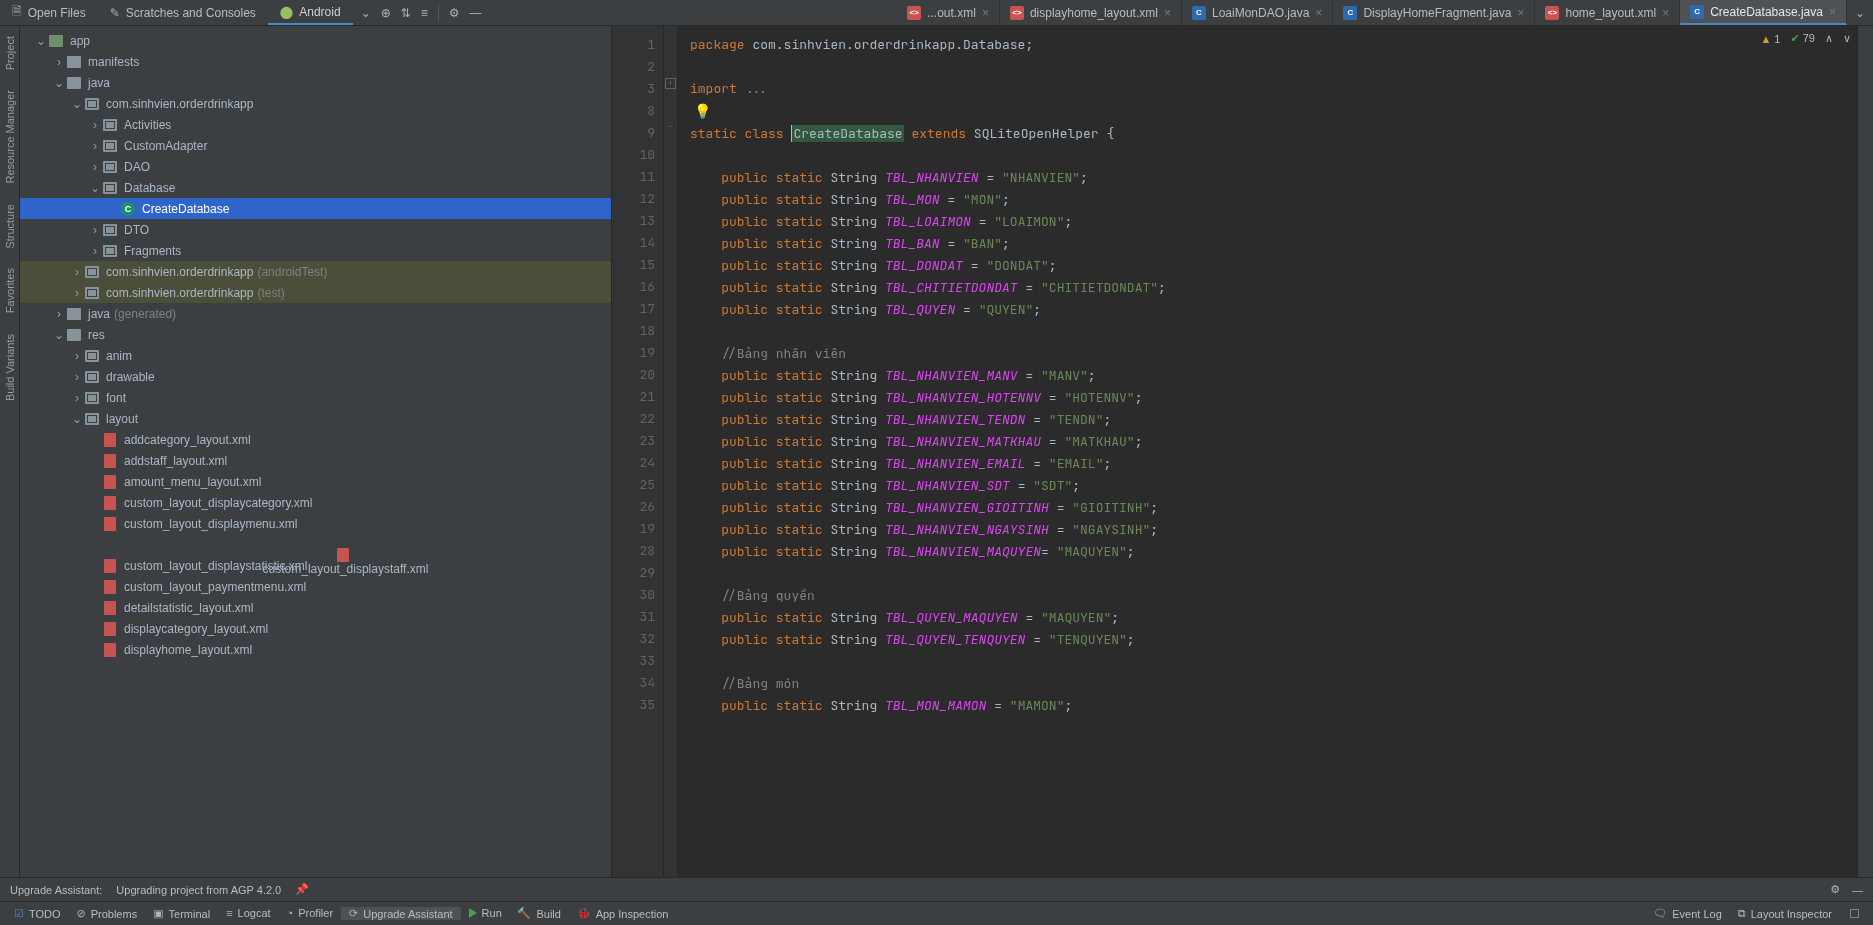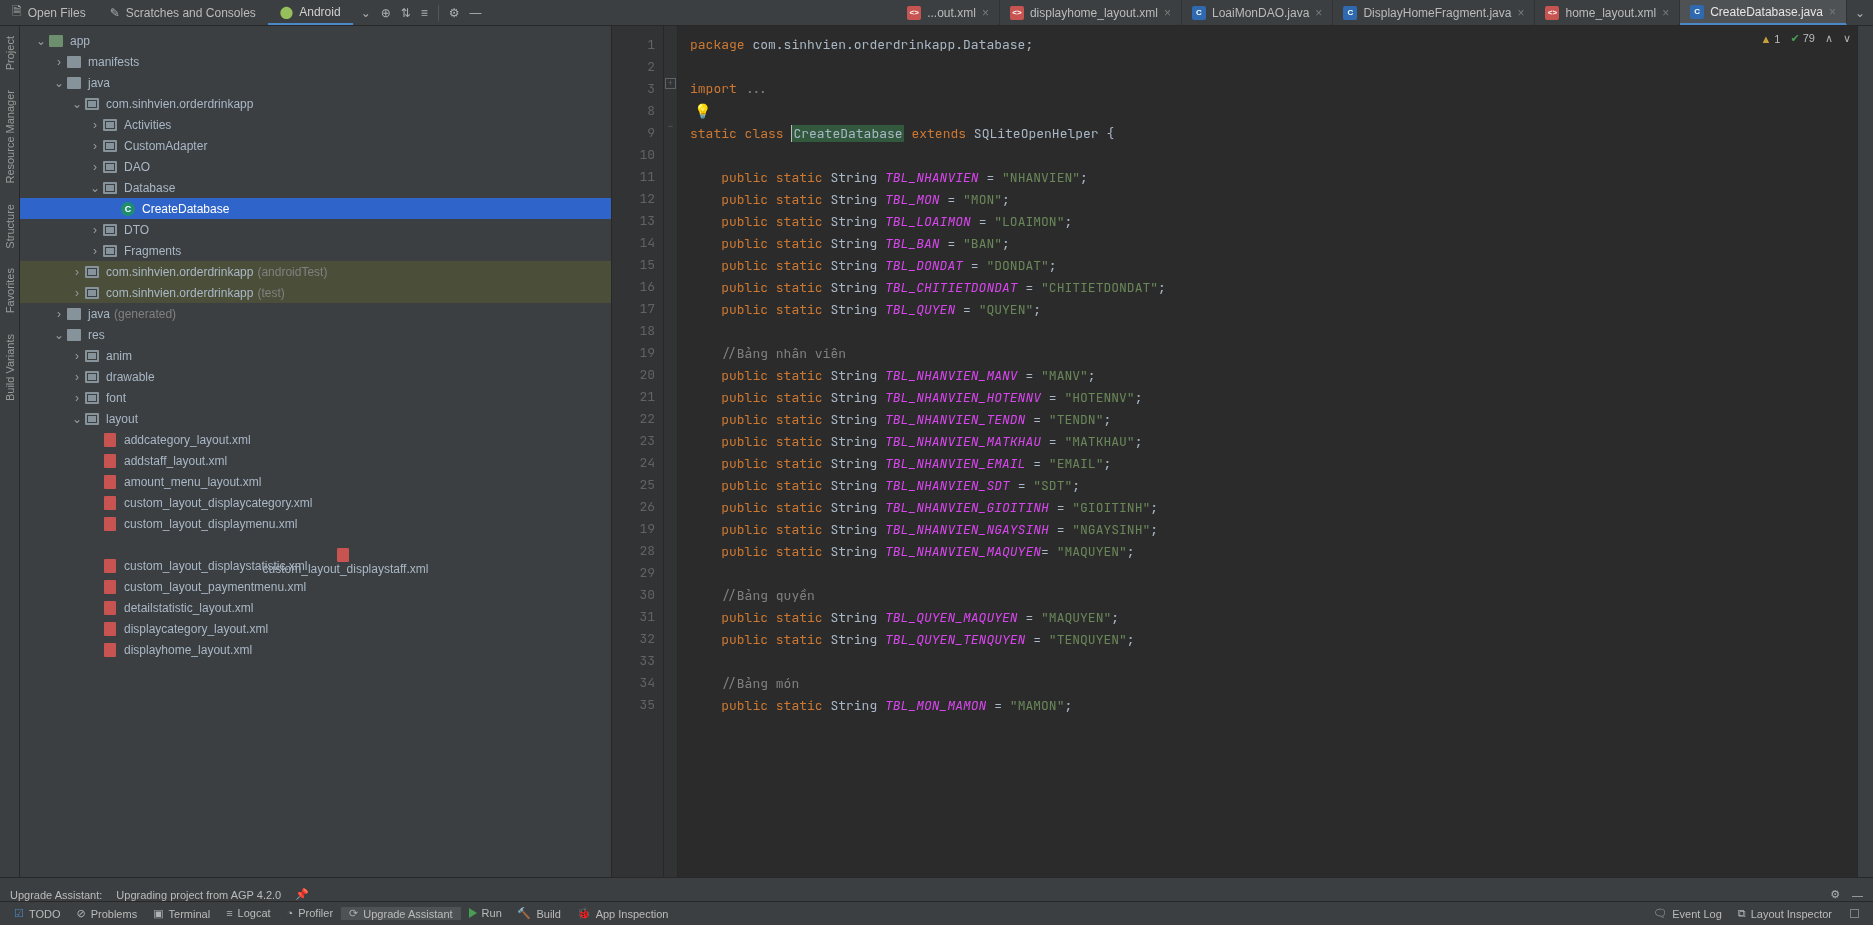--- a/index.html
+++ b/index.html
@@ -50,21 +50,21 @@
   .code .cmt{color:#808080;}
   .code .name-hl{background:#32593D;padding:0 1px;}
   .code .caret{border-left:1px solid #BBBBBB;}
   .ed-right{width:16px;background:#3C3F41;border-left:1px solid #282828;position:relative;}
   .insp{position:absolute;top:6px;right:22px;display:flex;gap:10px;font-size:11px;color:#BBBBBB;align-items:center;}
   .insp .warn::before{content:"▲";color:#C9A13B;margin-right:3px;}
   .insp .ok::before{content:"✔";color:#499C54;margin-right:3px;}
   .insp .nav{color:#AFB1B3;cursor:default;}
   .bulb{color:#E2C15B;font-size:14px;margin-left:4px;}
   
-  .upgrade-bar{height:24px;background:#3C3F41;border-top:1px solid #282828;display:flex;align-items:flex-end;padding:0 10px;gap:14px;color:#BBBBBB;font-size:11px;}
+  .upgrade-bar{height:24px;background:#3C3F41;border-top:1px solid #282828;display:flex;align-items:center;padding:0 10px;gap:14px;color:#BBBBBB;font-size:11px;}
   .upgrade-bar .pin{color:#808080;}
   .upgrade-bar .right{margin-left:auto;display:flex;align-items:center;gap:12px;}
   .bottom-tools{height:24px;background:#3C3F41;border-top:1px solid #282828;display:flex;align-items:center;padding:0 6px;gap:4px;font-size:11px;}
   .btool{display:flex;align-items:center;gap:5px;padding:0 8px;height:100%;color:#BBBBBB;}
   .btool.sel{background:#4E5254;}
   .bottom-tools .right{margin-left:auto;display:flex;}
   .sqdot{width:9px;height:9px;border:1px solid #808080;display:inline-block;}
   .tri-green{width:0;height:0;border-left:8px solid #499C54;border-top:5px solid transparent;border-bottom:5px solid transparent;display:inline-block;}
   .hammer{color:#6B9B4E;}
   

